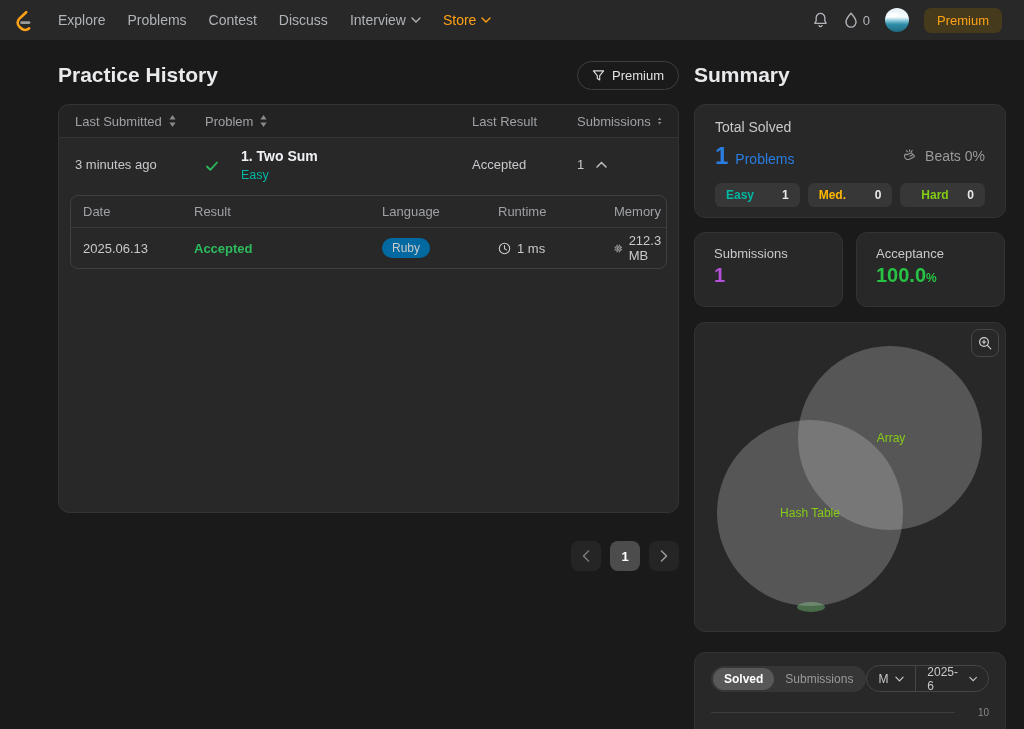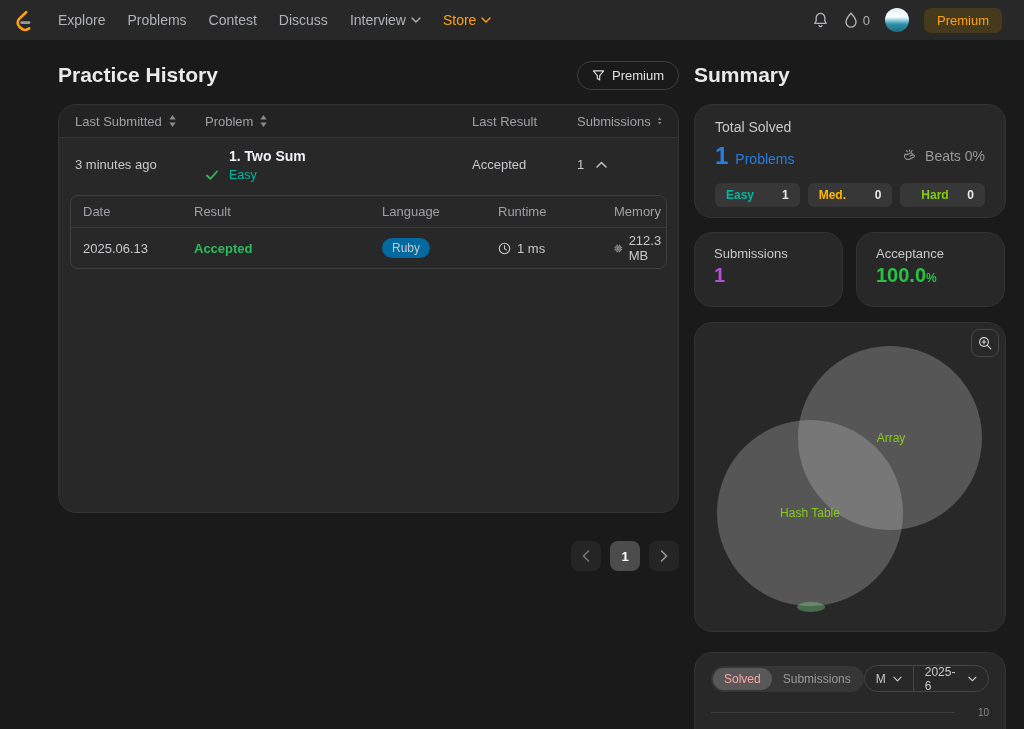--- a/index.html
+++ b/index.html
@@ -42,39 +42,39 @@
     border:none; border-radius:7px; padding:5px 13px; cursor:pointer;
     font-family:"Liberation Sans", sans-serif;
   }
 
   
   .left-col  { position:absolute; left:10px;  top:60px; width:669px;padding-left:48px; }
   .right-col { position:absolute; left:694px; top:60px; width:312px; }
   .page-title { font-size:21px; font-weight:700; color:#e9eaec; }
   .col-head { display:flex; align-items:center; justify-content:space-between; height:30px; }
 
-  .card { background:#282828; border:1px solid #333; border-radius:18px; }
+  .card { background:#282828; border:1px solid #333; border-radius:11px; }
 
   
   .filter-btn {
     display:flex; align-items:center; gap:7px;
     background:transparent; border:1px solid #3f3f3f; border-radius:15px;
     color:#e0e0e0; font-size:13px; padding:6px 14px; cursor:pointer;
     font-family:"Liberation Sans", sans-serif;
   }
 
   
   .main-card { margin-top:14px; height:409px; overflow:hidden; }
   .t-grid { display:grid; grid-template-columns:130px 1fr 105px 85px; padding:0 16px; align-items:center; }
   .t-head { height:33px; font-size:13px; color:#9fa1a6; background:rgba(0,0,0,.10); border-bottom:1px solid #353535; }
   .th { display:flex; align-items:center; gap:6px; cursor:pointer; }
   .th.static { cursor:default; }
   .t-row { min-height:53px; cursor:pointer; }
   .t-row .muted { font-size:13px; color:#c7c9cc; }
-  .prob-cell { display:flex; align-items:flex-end; gap:10px; padding:9px 0; }
+  .prob-cell { display:flex; align-items:center; gap:22px; padding:9px 0; }
   .prob-title { font-size:14px; font-weight:700; color:#eff1f6; cursor:pointer; }
   .prob-diff { font-size:12.5px; color:#00b8a3; margin-top:4px; }
   .subs-cell { display:flex; align-items:center; gap:12px; font-size:13px; color:#c7c9cc; }
 
   
   .detail { padding:4px 11px 0; }
   .sub-table { border:1px solid #3f3f3f; border-radius:8px; overflow:hidden; }
   .s-grid { display:grid; grid-template-columns:111px 188px 116px 116px 1fr; padding:0 12px; align-items:center; }
   .s-head { height:32px; font-size:13px; color:#9fa1a6; border-bottom:1px solid #3a3a3a; }
   .s-row { height:40px; font-size:13px; color:#c7c9cc; cursor:pointer; }
@@ -125,21 +125,21 @@
     background:transparent; border:1px solid #474747; border-radius:8px;
     display:flex; align-items:center; justify-content:center; cursor:pointer;
   }
   .venn-label { position:absolute; transform:translate(-50%,-50%); font-size:12px; color:#84cc16; white-space:nowrap; }
 
   
   .trend-card { margin-top:20px; height:120px; padding:12px 16px; }
   .trend-top { display:flex; align-items:center; justify-content:space-between; }
   .toggle { display:inline-flex; align-items:center; background:#363636; border-radius:14px; padding:2px; height:26px; }
   .toggle .opt { font-size:12px; color:#9a9a9a; padding:0 11px; cursor:pointer; display:flex; align-items:center; height:22px; border-radius:11px; }
-  .toggle .opt.active { background:#585858; color:#fca5a5; font-weight:400; }
+  .toggle .opt.active { background:#585858; color:#ffffff; font-weight:700; }
   .range-select { display:flex; align-items:center; height:27px; border:1px solid #464646; border-radius:14px; font-size:12px; color:#c9c9c9; cursor:pointer; }
   .range-part { display:flex; align-items:center; gap:7px; padding:0 11px; height:100%; }
   .range-divider { width:1px; height:100%; background:#464646; }
   .axis-row { display:flex; align-items:center; margin-top:15px; }
   .axis-line { flex:1; border-top:1px solid #3d3d3d; }
   .axis-label { width:34px; text-align:right; font-size:10px; color:#8a8a8a; }
 </style>
 </head>
 <body>
 

